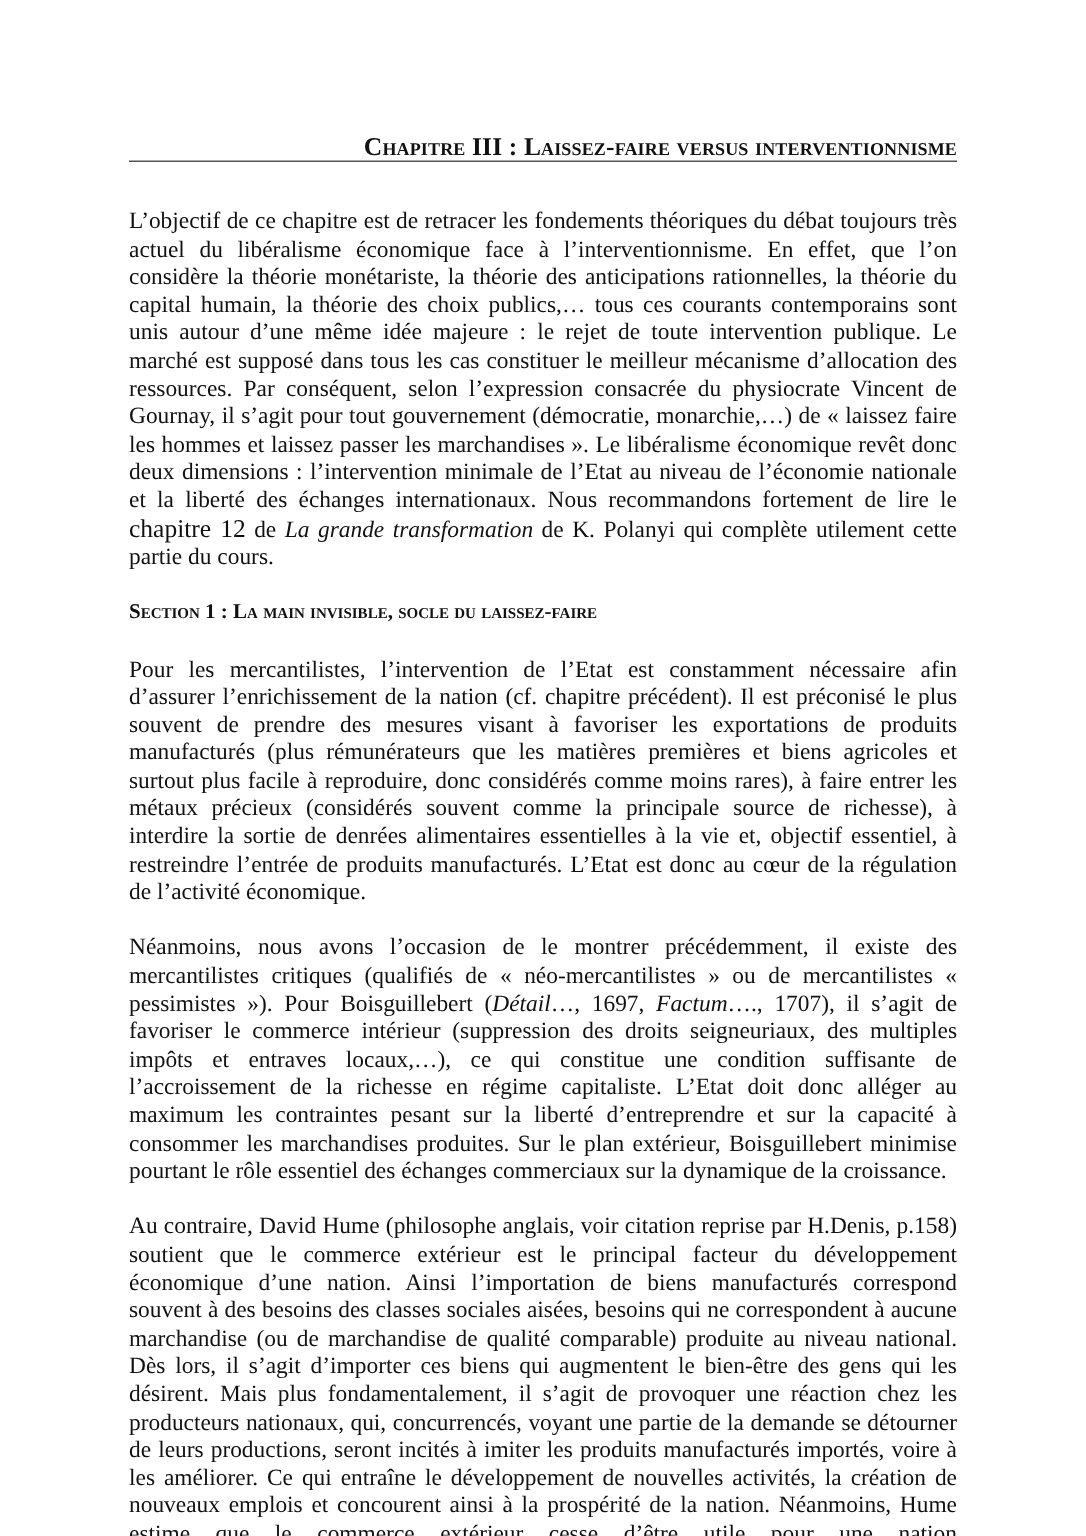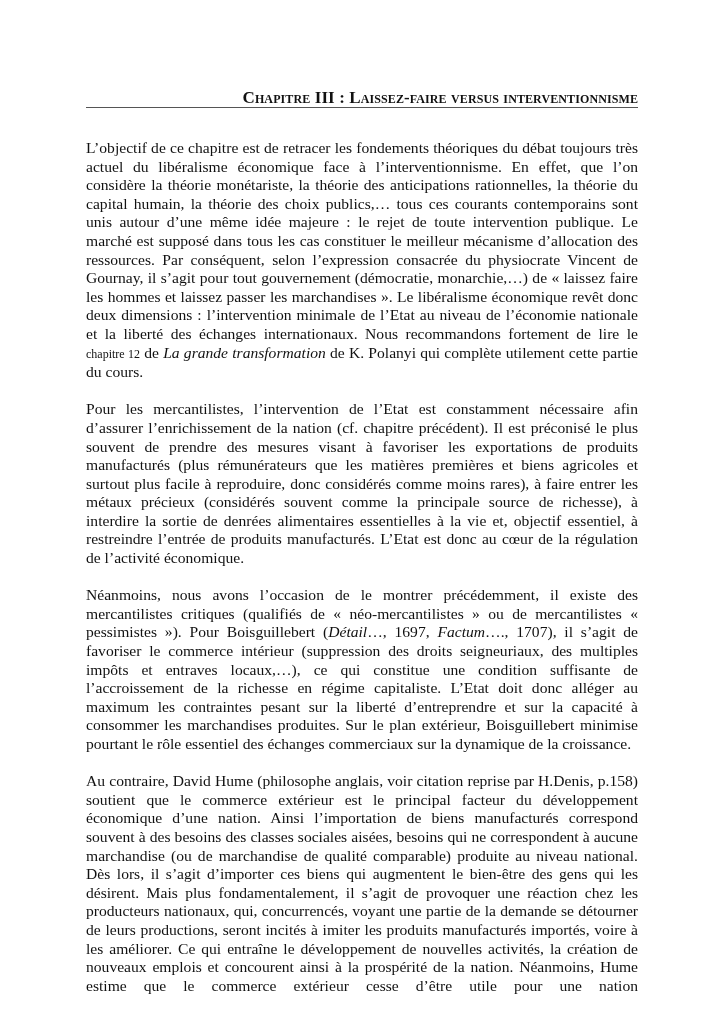--- a/index.html
+++ b/index.html
@@ -7,33 +7,34 @@
          font-family: "Liberation Serif", "DejaVu Serif", serif; color: #111; }
   .page { position: absolute; left: 86px; top: 0; width: 552px; }
   .header { position: absolute; top: 88px; right: 0; font-weight: bold; font-size: 17px;
             font-variant: small-caps; letter-spacing: 0.1px; white-space: nowrap; }
   .rule { position: absolute; top: 107px; left: 0; width: 552px; height: 0; border-top: 1px solid #555; }
   .body { position: absolute; top: 139px; left: 0; width: 552px; font-size: 15.6px; line-height: 18.6px; }
   p { margin: 0 0 18.6px 0; text-align: justify; text-align-last: left; }
   p.last-just { text-align-last: justify; }
   .section { font-weight: bold; font-variant: small-caps; font-size: 14px; margin: 0 0 18.6px 0; }
   .subsection { font-weight: bold; font-size: 15.6px; margin: 0 0 18.6px 0; }
-  .sm { font-size: 12px; }
+  .sm { font-size: 17px; }
   i { font-style: italic; }
 </style>
 </head>
 <body>
 
 <div class="page">
   <div class="header">Chapitre III : Laissez-faire versus interventionnisme</div>
   <div class="rule"></div>
 
   <div class="body">
     <p><span>L’objectif de ce chapitre est de retracer les fondements théoriques du débat toujours très actuel du libéralisme économique face à l’interventionnisme. En effet, que l’on considère la théorie monétariste, la théorie des anticipations rationnelles, la théorie du capital humain, la théorie des choix publics,… tous ces courants contemporains sont unis autour d’une même idée majeure : le rejet de toute intervention publique. Le marché est supposé dans tous les cas constituer le meilleur mécanisme d’allocation des ressources. Par conséquent, selon l’expression consacrée du physiocrate Vincent de Gournay, il s’agit pour tout gouvernement (démocratie, monarchie,…) de « laissez faire les hommes et laissez passer les marchandises ». Le libéralisme économique revêt donc deux dimensions : l’intervention minimale de l’Etat au niveau de l’économie nationale et la liberté des échanges internationaux. Nous recommandons fortement de lire le</span> <span class="sm">chapitre 12</span><span> de </span><i>La grande transformation</i><span> de K. Polanyi qui complète utilement cette partie du cours.</span></p>
 
+    <div class="section">Section 1 : La main invisible, socle du laissez-faire</div>
 
 
     <p>Pour les mercantilistes, l’intervention de l’Etat est constamment nécessaire afin d’assurer l’enrichissement de la nation (cf. chapitre précédent). Il est préconisé le plus souvent de prendre des mesures visant à favoriser les exportations de produits manufacturés (plus rémunérateurs que les matières premières et biens agricoles et surtout plus facile à reproduire, donc considérés comme moins rares), à faire entrer les métaux précieux (considérés souvent comme la principale source de richesse), à interdire la sortie de denrées alimentaires essentielles à la vie et, objectif essentiel, à restreindre l’entrée de produits manufacturés. L’Etat est donc au cœur de la régulation de l’activité économique.</p>
 
     <p><span>Néanmoins, nous avons l’occasion de le montrer précédemment, il existe des mercantilistes critiques (qualifiés de « néo-mercantilistes » ou de mercantilistes « pessimistes »). Pour Boisguillebert (</span><i>Détail</i><span>…, 1697, </span><i>Factum</i><span>…., 1707), il s’agit de favoriser le commerce intérieur (suppression des droits seigneuriaux, des multiples impôts et entraves locaux,…), ce qui constitue une condition suffisante de l’accroissement de la richesse en régime capitaliste. L’Etat doit donc alléger au maximum les contraintes pesant sur la liberté d’entreprendre et sur la capacité à consommer les marchandises produites. Sur le plan extérieur, Boisguillebert minimise pourtant le rôle essentiel des échanges commerciaux sur la dynamique de la croissance.</span></p>
 
     <p class="last-just">Au contraire, David Hume (philosophe anglais, voir citation reprise par H.Denis, p.158) soutient que le commerce extérieur est le principal facteur du développement économique d’une nation. Ainsi l’importation de biens manufacturés correspond souvent à des besoins des classes sociales aisées, besoins qui ne correspondent à aucune marchandise (ou de marchandise de qualité comparable) produite au niveau national. Dès lors, il s’agit d’importer ces biens qui augmentent le bien-être des gens qui les désirent. Mais plus fondamentalement, il s’agit de provoquer une réaction chez les producteurs nationaux, qui, concurrencés, voyant une partie de la demande se détourner de leurs productions, seront incités à imiter les produits manufacturés importés, voire à les améliorer. Ce qui entraîne le développement de nouvelles activités, la création de nouveaux emplois et concourent ainsi à la prospérité de la nation. Néanmoins, Hume estime que le commerce extérieur cesse d’être utile pour une nation</p>
   </div>
 </div>
 

